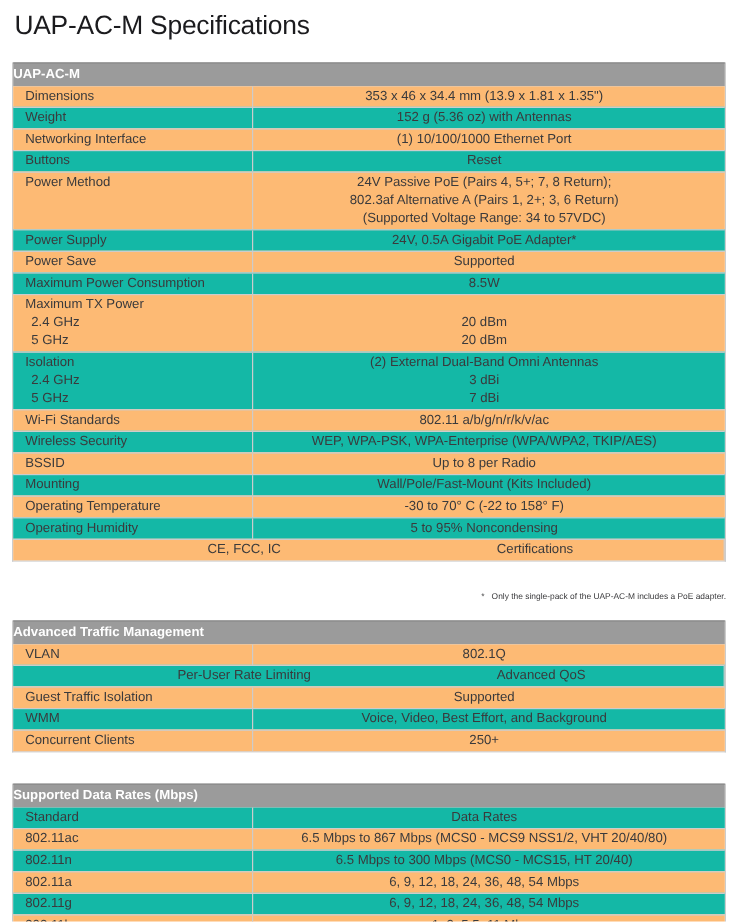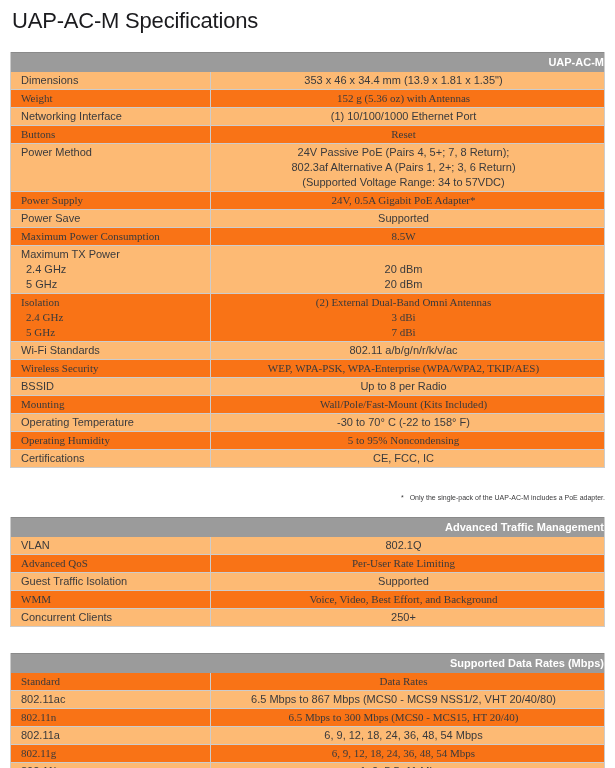--- a/index.html
+++ b/index.html
@@ -29,31 +29,30 @@
   .spec-table {
     border: 1px solid #cccccc;
     border-top: none;
   }
   .table-header {
     background: #9b9b9b;
     border-top: 1px solid #8a8a8a;
     color: #ffffff;
     font-size: 11px;
     font-weight: bold;
-    text-align: right;
+    text-align: left;
     line-height: 19px;
     height: 19px;
   }
   .row {
     display: flex;
     background: #fdba74;
   }
   .row.alt {
-    background: #f97316;
-    font-family: Liberation Serif, serif;
+    background: #14b8a6;
   }
   .row + .row {
     border-top: 1px solid #cccccc;
   }
   .cell {
     font-size: 11px;
     color: #3a3a3c;
     line-height: 15px;
     padding-top: 1px;
     padding-bottom: 1px;
@@ -229,45 +228,45 @@
         </div>
         <div class="row alt">
           <div class="cell cell-label">
             <div class="line">Operating Humidity</div>
           </div>
           <div class="cell cell-value">
             <div class="line">5 to 95% Noncondensing</div>
           </div>
         </div>
         <div class="row">
+          <div class="cell cell-value">
+            <div class="line">CE, FCC, IC</div>
+          </div>
           <div class="cell cell-label">
             <div class="line">Certifications</div>
-          </div>
-          <div class="cell cell-value">
-            <div class="line">CE, FCC, IC</div>
           </div>
         </div>
       </div>
       <div class="footnote"><span class="star">*</span><span>Only the single-pack of the UAP-AC-M includes a PoE adapter.</span></div>
       <div class="spec-table table-gap">
         <div class="table-header">Advanced Traffic Management</div>
         <div class="row">
           <div class="cell cell-label">
             <div class="line">VLAN</div>
           </div>
           <div class="cell cell-value">
             <div class="line">802.1Q</div>
           </div>
         </div>
         <div class="row alt">
+          <div class="cell cell-value">
+            <div class="line">Per-User Rate Limiting</div>
+          </div>
           <div class="cell cell-label">
             <div class="line">Advanced QoS</div>
-          </div>
-          <div class="cell cell-value">
-            <div class="line">Per-User Rate Limiting</div>
           </div>
         </div>
         <div class="row">
           <div class="cell cell-label">
             <div class="line">Guest Traffic Isolation</div>
           </div>
           <div class="cell cell-value">
             <div class="line">Supported</div>
           </div>
         </div>

